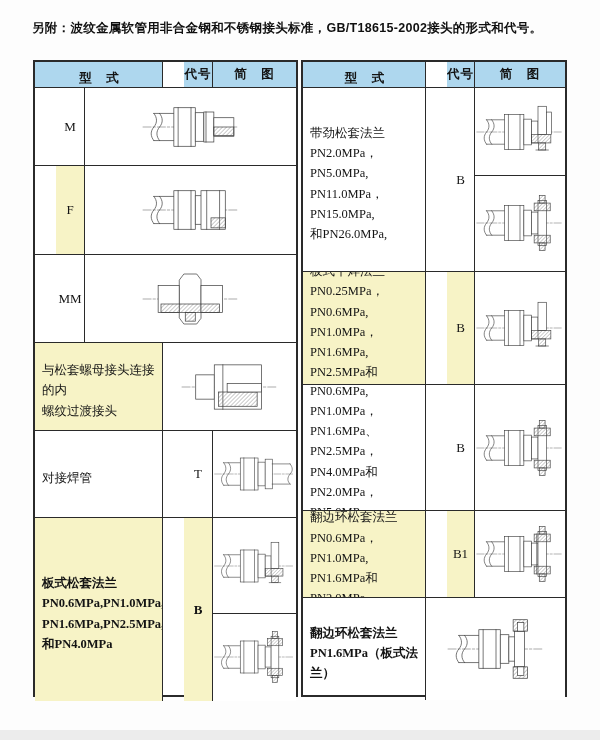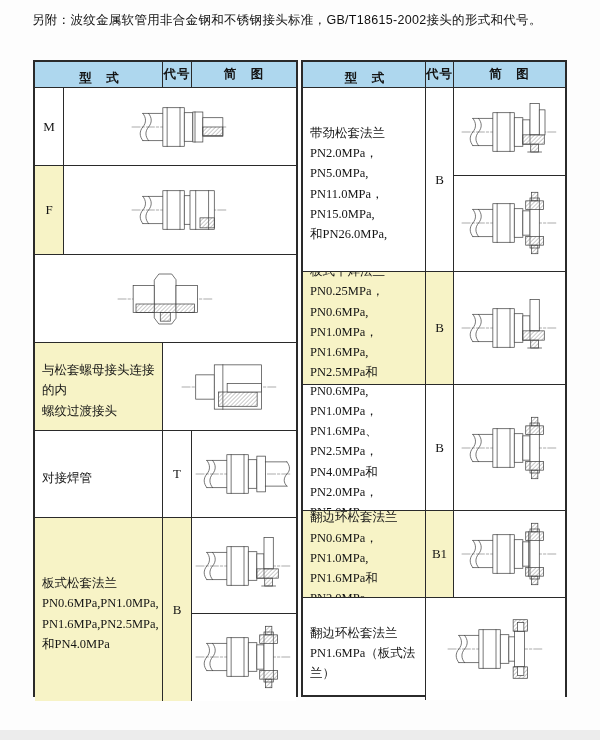--- a/index.html
+++ b/index.html
@@ -6,47 +6,47 @@
     --header-bg:#aed7ee;
     --highlight-bg:#f7f3c6;
     --border:#2a2a2a;
   }
   html,body{margin:0;padding:0;}
   body{
     width:600px;height:740px;position:relative;background:#fdfdfd;
     font-family:"Liberation Sans",sans-serif;color:#141414;overflow:hidden;
   }
   .doc-title{
-    position:absolute;left:32px;top:12px;width:556px;
-    font-size:12.5px;font-weight:normal;letter-spacing:.3px;color:#101010;
+    position:absolute;left:32px;top:20px;width:556px;
+    font-size:12.5px;font-weight:bold;letter-spacing:.3px;color:#101010;
   }
   .tbl{
     position:absolute;top:60px;box-sizing:border-box;
     border:2px solid var(--border);background:#fff;
   }
   .tbl-left{left:33px;width:265px;height:637px;}
   .tbl-right{left:301px;width:266px;height:637px;}
   .row{display:flex;border-bottom:1px solid var(--border);}
-  .row:last-child{border-bottom:none;}
+  .row:last-child{border-bottom:none;font-weight:bold;}
   .cell{box-sizing:border-box;border-right:1px solid var(--border);overflow:hidden;}
   .cell:last-child{border-right:none;}
   .tbl-left  .c-type{width:128px;} .tbl-left  .c-code{width:29px;} .tbl-left  .c-diag{flex:1;}
   .tbl-right .c-type{width:123px;} .tbl-right .c-code{width:28px;} .tbl-right .c-diag{flex:1;}
   .hdr .cell{
     background:var(--header-bg);display:flex;align-items:center;justify-content:center;
     font-size:12.5px;font-weight:bold;letter-spacing:1px;
   }
   .c-type{
     display:flex;align-items:center;padding:12px 5px 4px 7px;
     font-family:"Liberation Serif","DejaVu Serif",serif;
     font-size:12.5px;line-height:1.62;white-space:pre-line;
   }
   .c-code{
     display:flex;align-items:center;justify-content:center;
-    font-family:"Liberation Serif","DejaVu Serif",serif;font-size:13px;
+    font-family:"Liberation Serif","DejaVu Serif",serif;font-size:13px;margin-left:21px;
   }
   .c-diag{display:flex;align-items:center;justify-content:center;background:#fff;padding:0;text-align:center;}
   .c-diag.split{flex-direction:column;align-items:stretch;}
   .sub{display:flex;align-items:center;justify-content:center;box-sizing:border-box;}
   .sub:first-child{border-bottom:1px solid var(--border);}
   .hl{background:var(--highlight-bg);}
   svg.diag{stroke:#3f3f3f;fill:none;stroke-width:1;stroke-linecap:square;}
   .page-bottom{position:absolute;left:0;right:0;bottom:0;height:10px;background:#ececec;}
 </style>
 </head>
@@ -119,20 +119,21 @@
           <use href="#hose"></use>
         <rect x="84" y="18" width="34" height="54" fill="#fff"></rect>
         <line x1="92" y1="18" x2="92" y2="72"></line>
         <line x1="110" y1="18" x2="110" y2="72"></line>
         <rect x="98" y="56" width="20" height="14" fill="url(#hatch)"></rect>
       </svg>
     </div>
   </div>
 
   <div class="row" style="height:87px">
+    <div class="cell c-code">MM</div>
     <div class="cell c-diag">
       <svg class="diag" width="100" height="68" viewBox="0 0 140 90">
         <use href="#cl"></use>
         <rect x="24" y="26" width="30" height="38" fill="#fff"></rect>
         <polygon points="54,18 60,10 78,10 84,18 84,72 78,80 60,80 54,72" fill="#fff"></polygon>
         <rect x="84" y="26" width="30" height="38" fill="#fff"></rect>
         <rect x="28" y="52" width="82" height="12" fill="url(#hatch)"></rect>
         <rect x="62" y="64" width="14" height="12" fill="url(#hatch)"></rect>
       </svg>
     </div>

